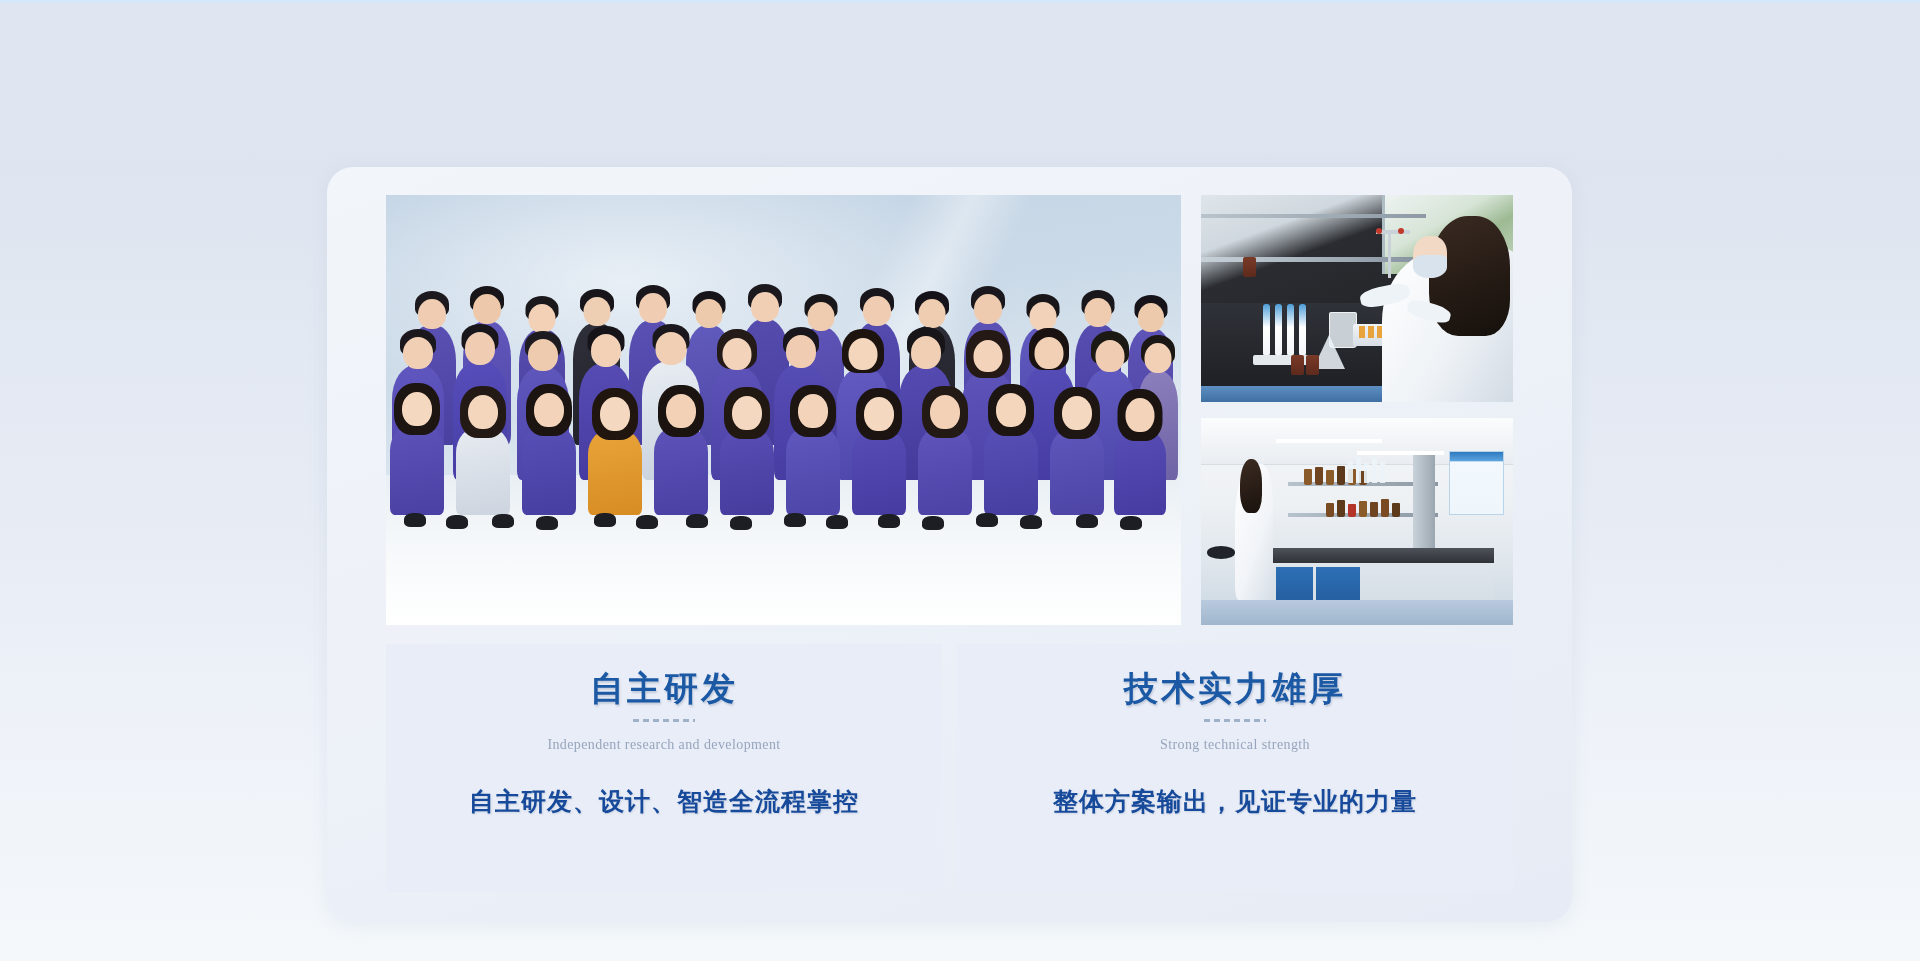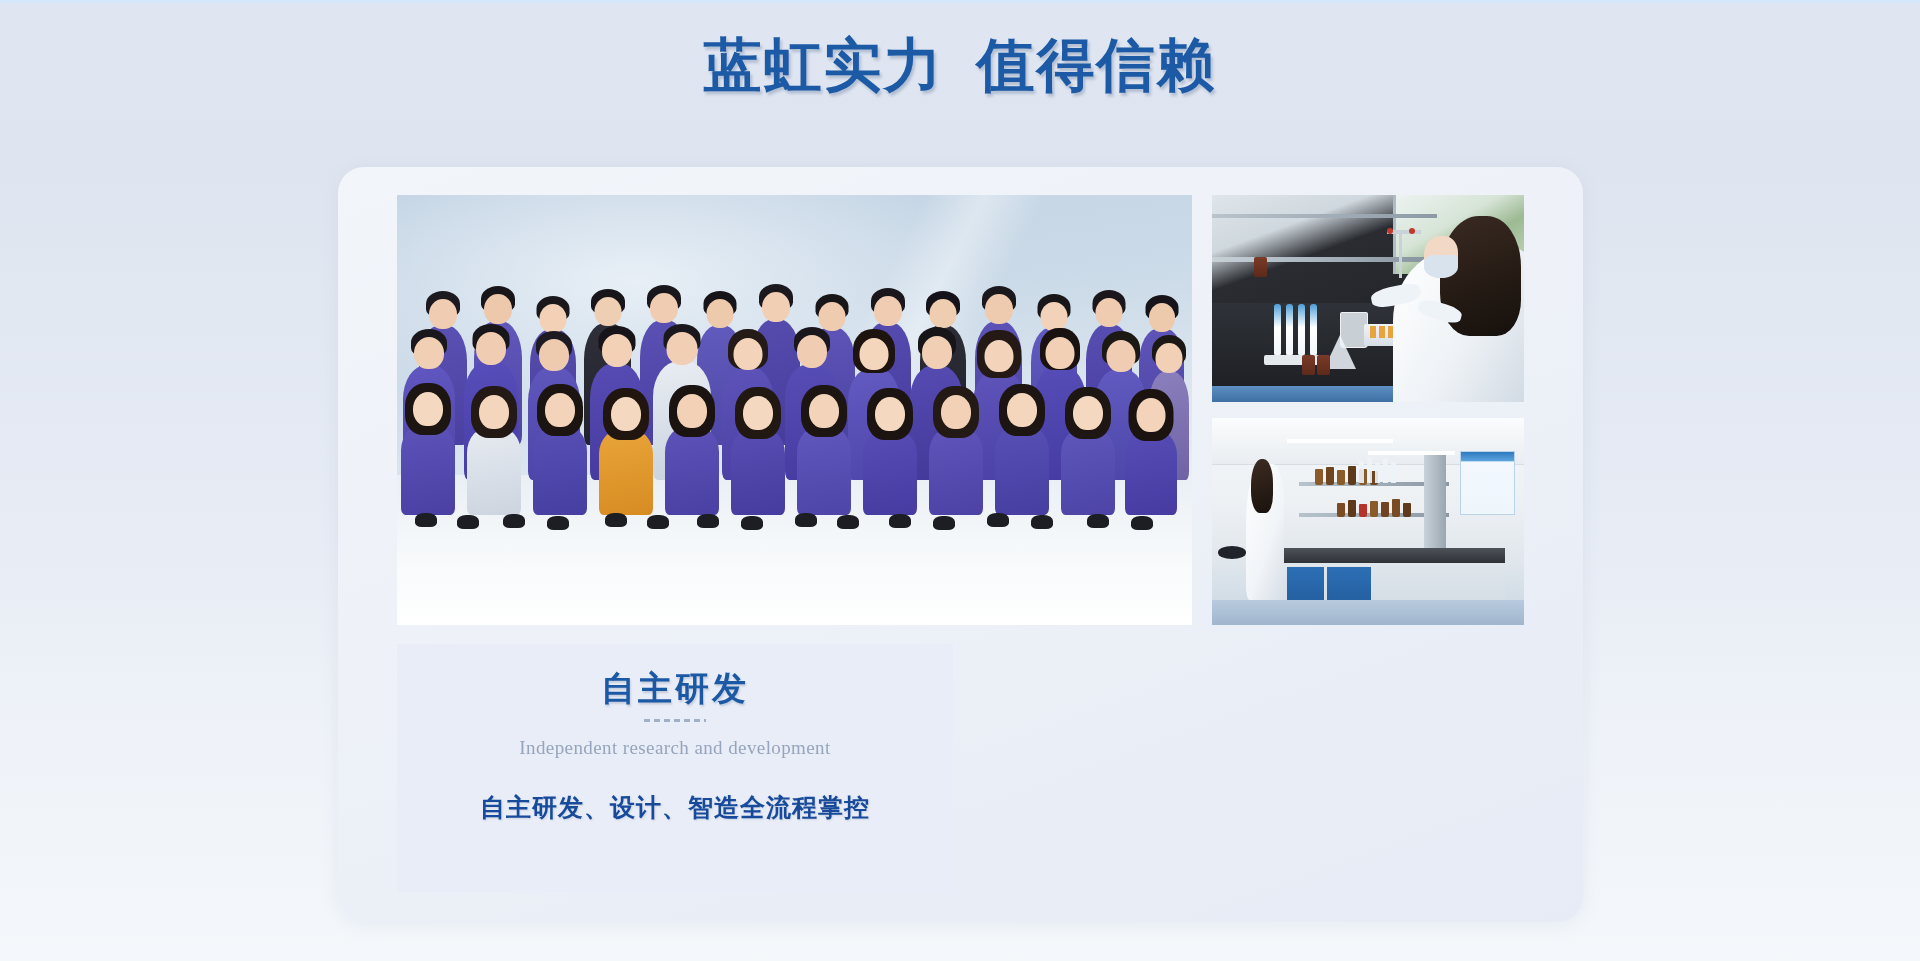--- a/index.html
+++ b/index.html
@@ -43,21 +43,21 @@
     margin-top: 10px;
     font-size: 14px;
     color: #9aa5b4;
     letter-spacing: 2.1px;
     font-weight: 400;
   }
 
   
   .panel {
     position: absolute;
-    left: 338px;
+    left: 327px;
     top: 167px;
     width: 1245px;
     height: 755px;
     background: linear-gradient(160deg, #f2f5fa 0%, #eef2f8 40%, #e6ebf5 100%);
     border-radius: 26px;
     box-shadow: 0 2px 18px rgba(150,165,190,0.16);
   }
 
   
   .photo-grid {
@@ -275,21 +275,21 @@
     margin-top: 8px;
     width: 62px;
     height: 3px;
     background-image: linear-gradient(90deg, #9fb0c9 0 6px, transparent 6px 10px);
     background-size: 10px 3px;
     background-repeat: repeat-x;
   }
   .card-en {
     margin-top: 15px;
     font-family: "Liberation Serif", "DejaVu Serif", serif;
-    font-size: 19px;
+    font-size: 14px;
     color: #96a5bd;
     letter-spacing: 0.4px;
   }
   .card-desc {
     margin-top: 30px;
     font-family: "Liberation Serif", "DejaVu Serif", serif;
     font-weight: bold;
     font-size: 25px;
     line-height: 38px;
     color: #174a9a;
@@ -298,21 +298,20 @@
     text-shadow: 1px 1px 2px rgba(150,165,190,0.35);
   }
   .card-desc .line2 { display: block; }
 </style>
 </head>
 <body>
 
 <div class="top-hairline"></div>
 
 <div class="header">
-  <h1 class="main-title">蓝虹实力  值得信赖</h1>
 </div>
 
 <div class="panel">
 
   <div class="photo-grid">
 
     <div class="photo photo-team">
       <div class="team-bg"></div>
       <div class="floor"></div>
 
@@ -576,15 +575,24 @@
 
     <div class="info-card">
       <div class="card-title">自主研发</div>
       <div class="card-dash"></div>
       <div class="card-en">Independent research and development</div>
       <div class="card-desc">
         <span>自主研发、设计、智造全流程掌控</span>
       </div>
     </div>
 
+    <div class="info-card">
+      <div class="card-title">技术实力雄厚</div>
+      <div class="card-dash"></div>
+      <div class="card-en">Strong technical strength</div>
+      <div class="card-desc">
+        <span>整体方案输出，见证专业的力量</span>
+        <span class="line2"></span>
+      </div>
+    </div>
 
   </div>
 </div>
 
 </body></html>

